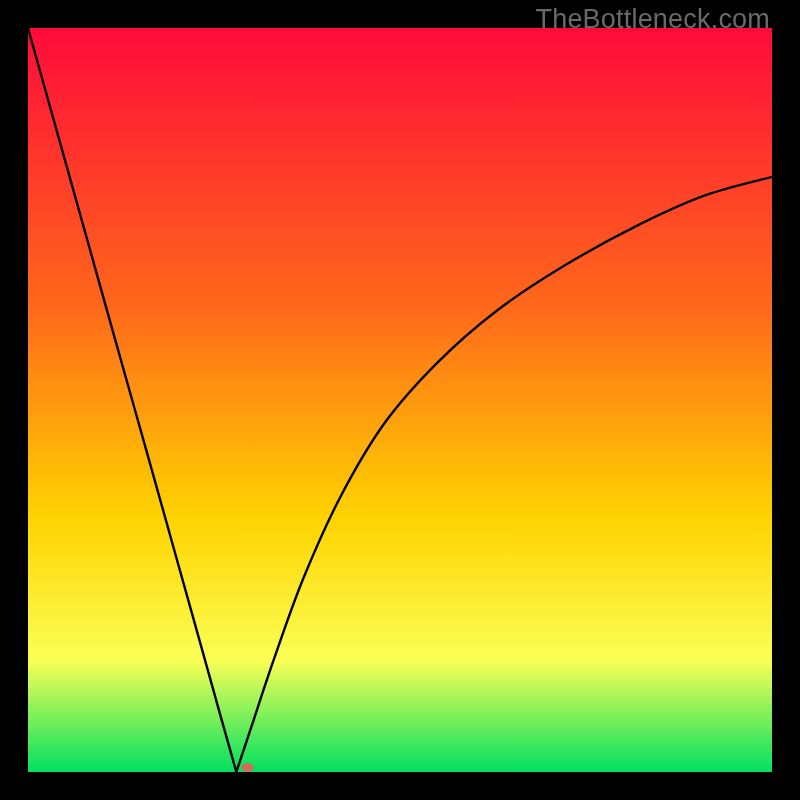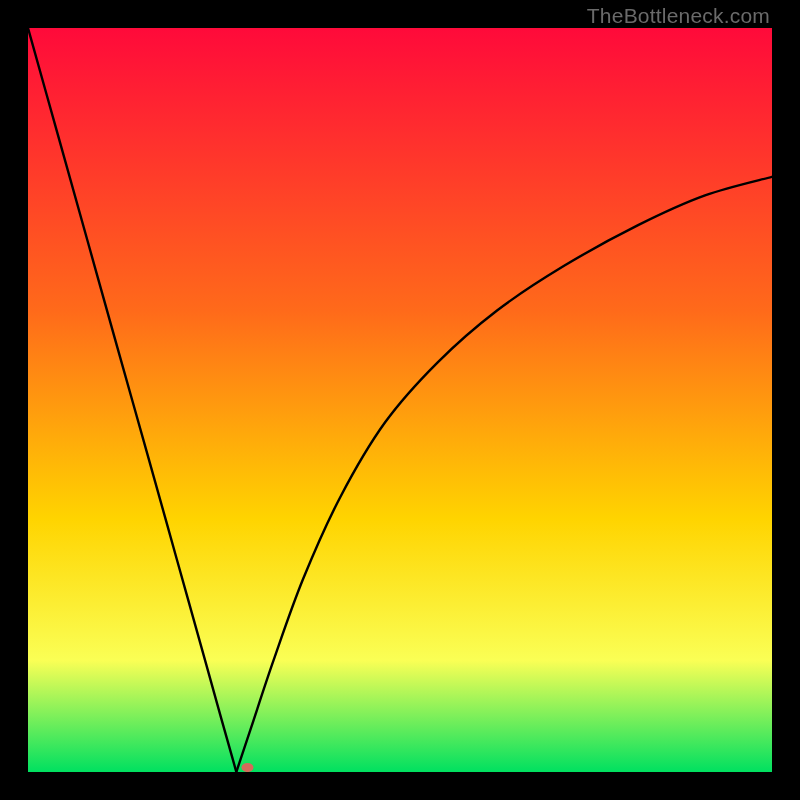--- a/index.html
+++ b/index.html
@@ -24,21 +24,21 @@
     left: 0;
     top: 0;
     width: 744px;
     height: 744px;
   }
   .watermark {
     position: absolute;
     top: 4px;
     right: 30px;
     color: #6a6a6a;
-    font-size: 21px;
+    font-size: 27px;
     font-weight: 500;
     letter-spacing: 0.2px;
   }
 </style>
 </head>
 <body>
 
 <div class="frame">
   <svg class="plot-area" viewBox="0 0 744 744" preserveAspectRatio="none">
     <defs>

